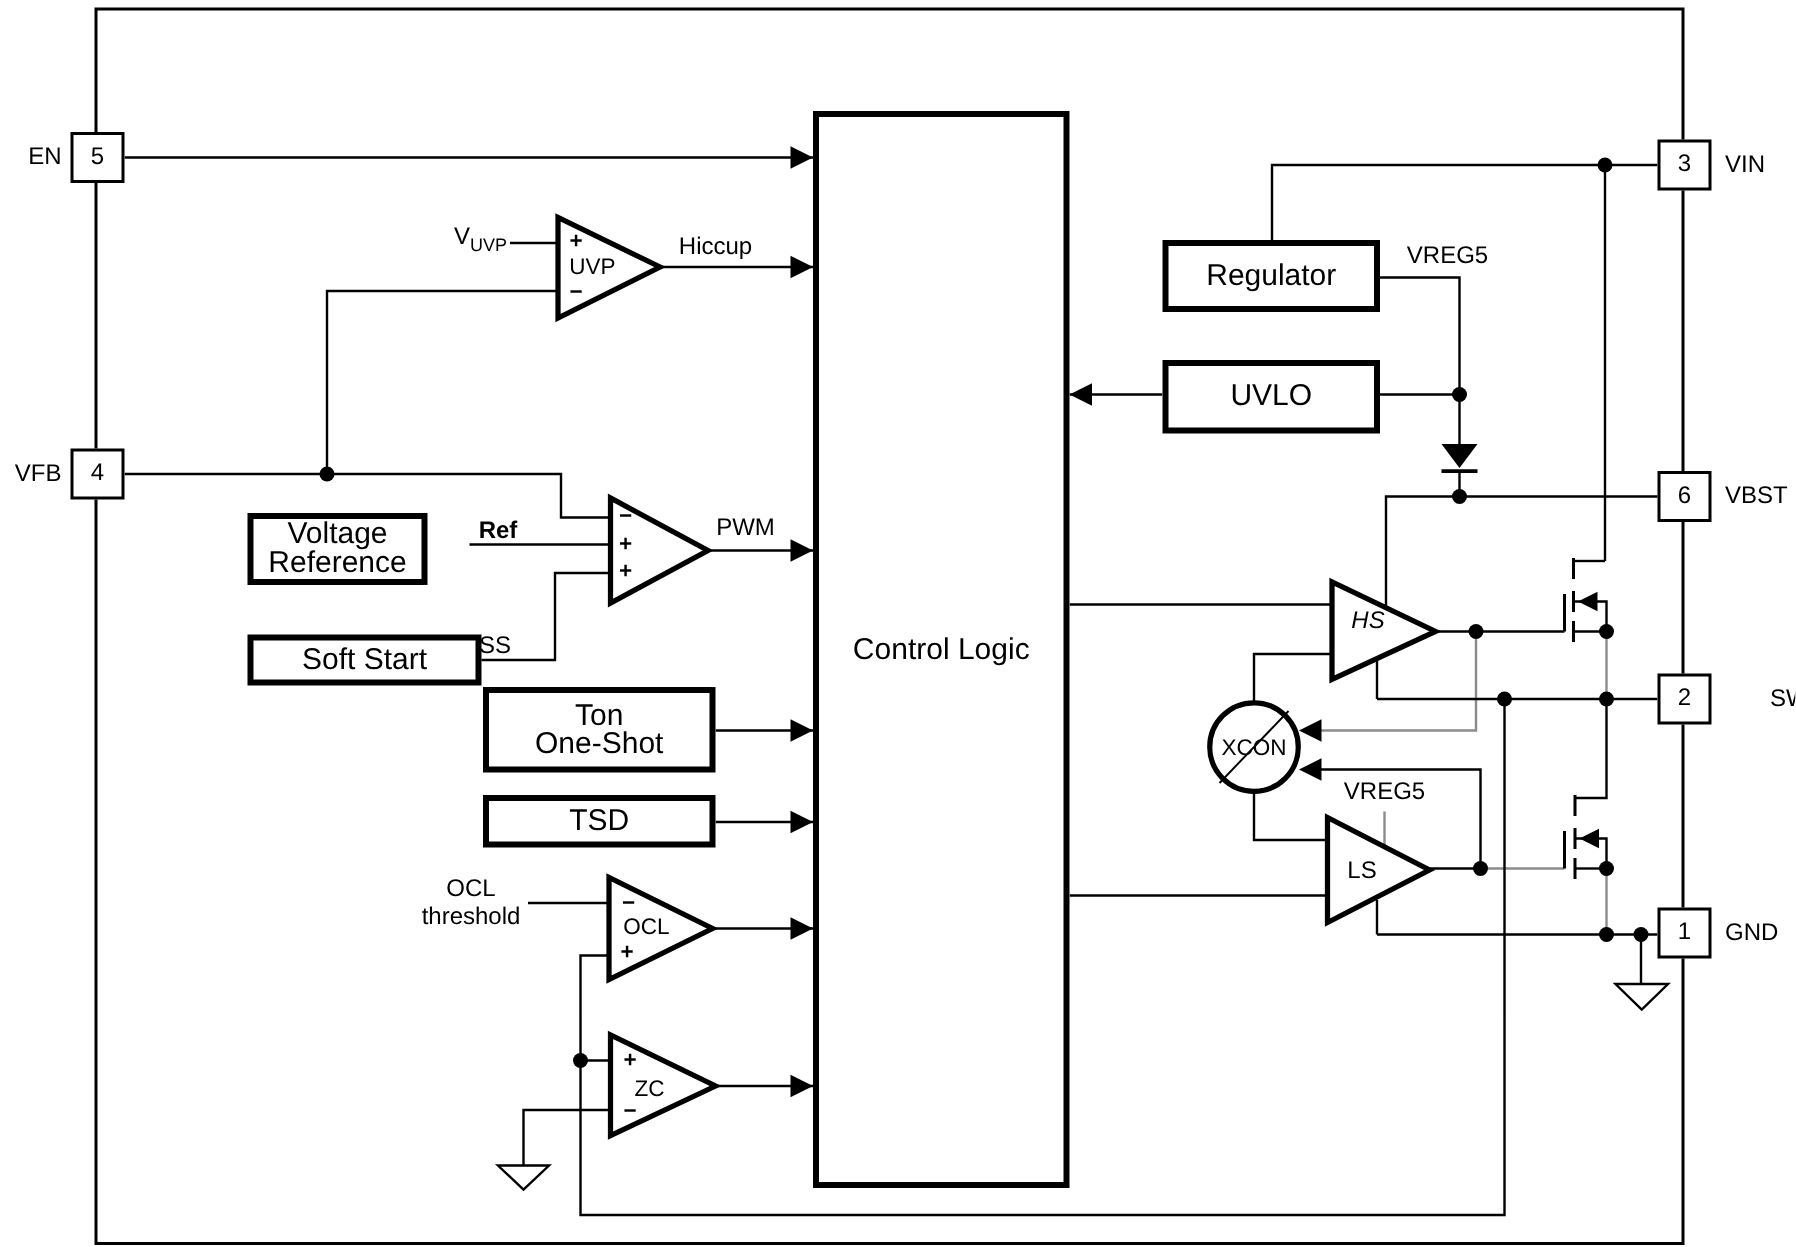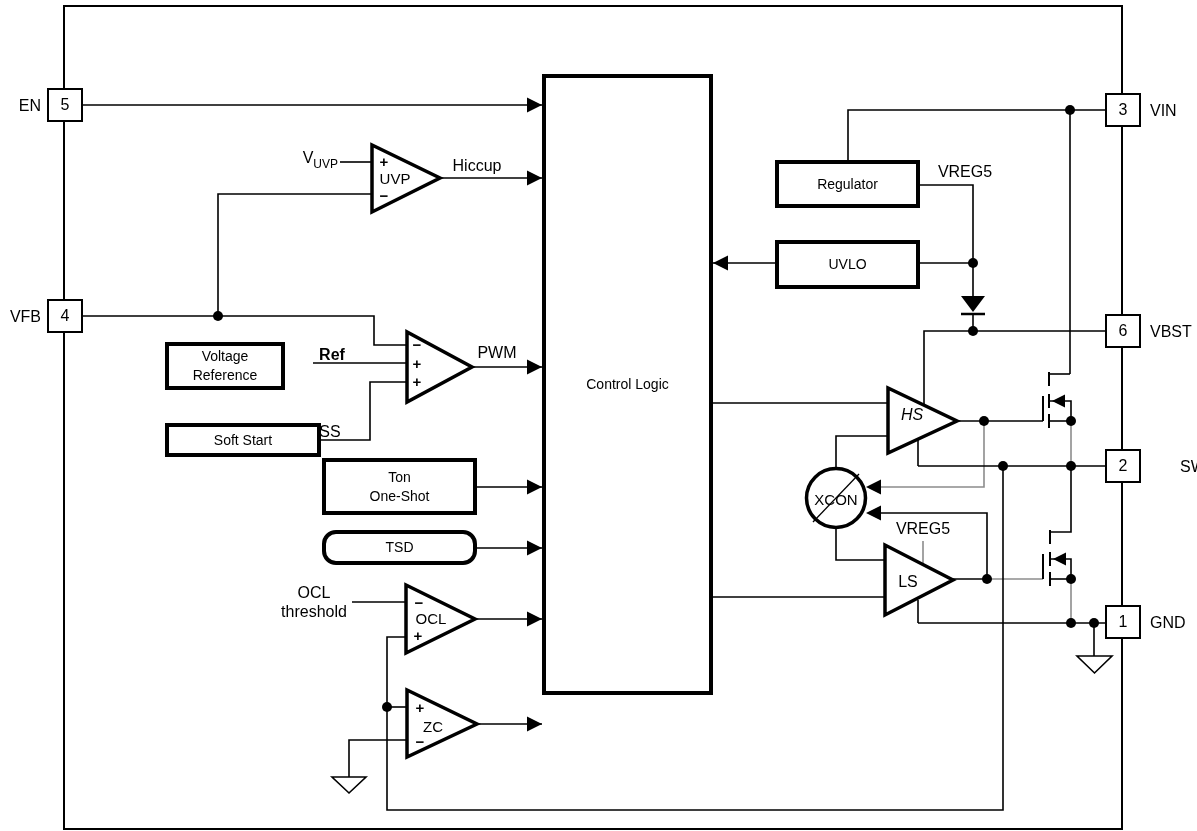--- a/index.html
+++ b/index.html
@@ -5,21 +5,21 @@
   html,body{margin:0;padding:0;background:#ffffff;}
   #stage{
     position:relative;width:1197px;height:831px;background:#ffffff;
     font-family:"Liberation Sans","DejaVu Sans",sans-serif;
     color:#000;overflow:hidden;
   }
   #wires{position:absolute;left:0;top:0;width:1197px;height:831px;}
   .block{
     position:absolute;background:#fff;border:4px solid #000;box-sizing:border-box;
     display:flex;flex-direction:column;align-items:center;justify-content:center;
-    text-align:center;font-size:14px;line-height:19px;
+    text-align:center;font-size:20px;line-height:19px;
   }
   .pin{
     position:absolute;width:36px;height:34px;background:#fff;border:2px solid #000;
     box-sizing:border-box;display:flex;align-items:center;justify-content:center;
     font-size:16px;
   }
   .lbl{
     position:absolute;transform:translate(-50%,-50%);white-space:nowrap;
     font-size:16px;line-height:19px;text-align:center;
   }
@@ -147,41 +147,41 @@
       <circle cx="1003" cy="466" r="5"></circle>
       <circle cx="1071" cy="466" r="5"></circle>
       <circle cx="987" cy="579" r="5"></circle>
       <circle cx="1071" cy="579" r="5"></circle>
       <circle cx="1071" cy="623" r="5"></circle>
       <circle cx="1094" cy="623" r="5"></circle>
       <circle cx="387" cy="707" r="5"></circle>
     </g>
   </svg>
 
-  <div class="block" style="left:542px;top:74px;width:171px;height:621px;">
+  <div class="block" style="left:542px;top:74px;width:171px;height:718px;">
     <span>Control Logic</span>
   </div>
   <div class="block" style="left:775px;top:160px;width:145px;height:48px;">
     <span>Regulator</span>
   </div>
   <div class="block" style="left:775px;top:240px;width:145px;height:49px;">
     <span>UVLO</span>
   </div>
   <div class="block" style="left:165px;top:342px;width:120px;height:48px;">
     <span>Voltage</span>
     <span>Reference</span>
   </div>
   <div class="block" style="left:165px;top:423px;width:156px;height:34px;">
     <span>Soft Start</span>
   </div>
   <div class="block" style="left:322px;top:458px;width:155px;height:57px;">
     <span>Ton</span>
     <span>One-Shot</span>
   </div>
-  <div class="block" style="left:322px;top:530px;width:155px;height:35px;border-radius:14px;">
+  <div class="block" style="left:322px;top:530px;width:155px;height:35px;">
     <span>TSD</span>
   </div>
 
   <div class="pin" style="left:47px;top:88px;">
       <span>5</span>
     </div>
   <div class="pin" style="left:47px;top:299px;">
       <span>4</span>
     </div>
   <div class="pin" style="left:1105px;top:93px;">

